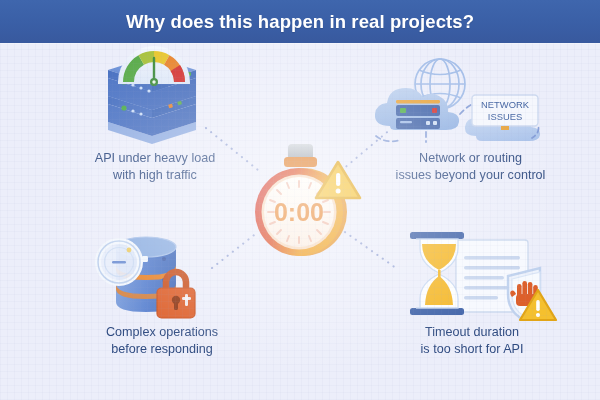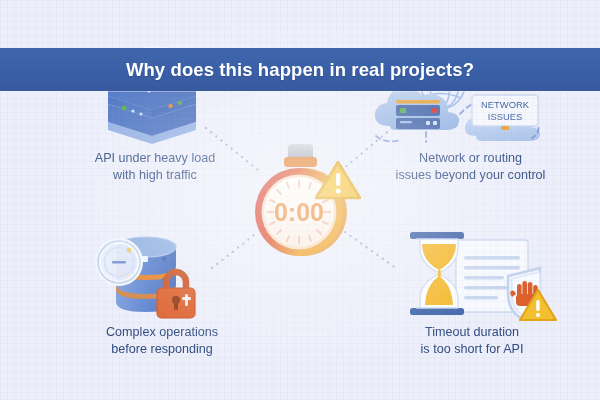--- a/index.html
+++ b/index.html
@@ -24,21 +24,20 @@
     position:absolute;inset:0;pointer-events:none;
     background:radial-gradient(ellipse at 50% 48%, rgba(255,255,255,.55) 0%, rgba(255,255,255,0) 62%);
   }
 
   
   #header{
     position:absolute;left:0;top:0;width:600px;height:43px;
     background:linear-gradient(180deg,#3f66ad 0%,#3a5fa6 55%,#38599e 100%);
     display:flex;align-items:center;justify-content:center;
     box-shadow:0 1px 0 rgba(255,255,255,.35);
-    margin-top:48px;
   }
   #header-title{
     color:#ffffff;font-size:18.5px;font-weight:bold;letter-spacing:.1px;
     text-shadow:0 1px 1px rgba(0,0,0,.13);
   }
 
   
   #links{position:absolute;left:0;top:0;width:600px;height:400px;pointer-events:none;}
 
   

